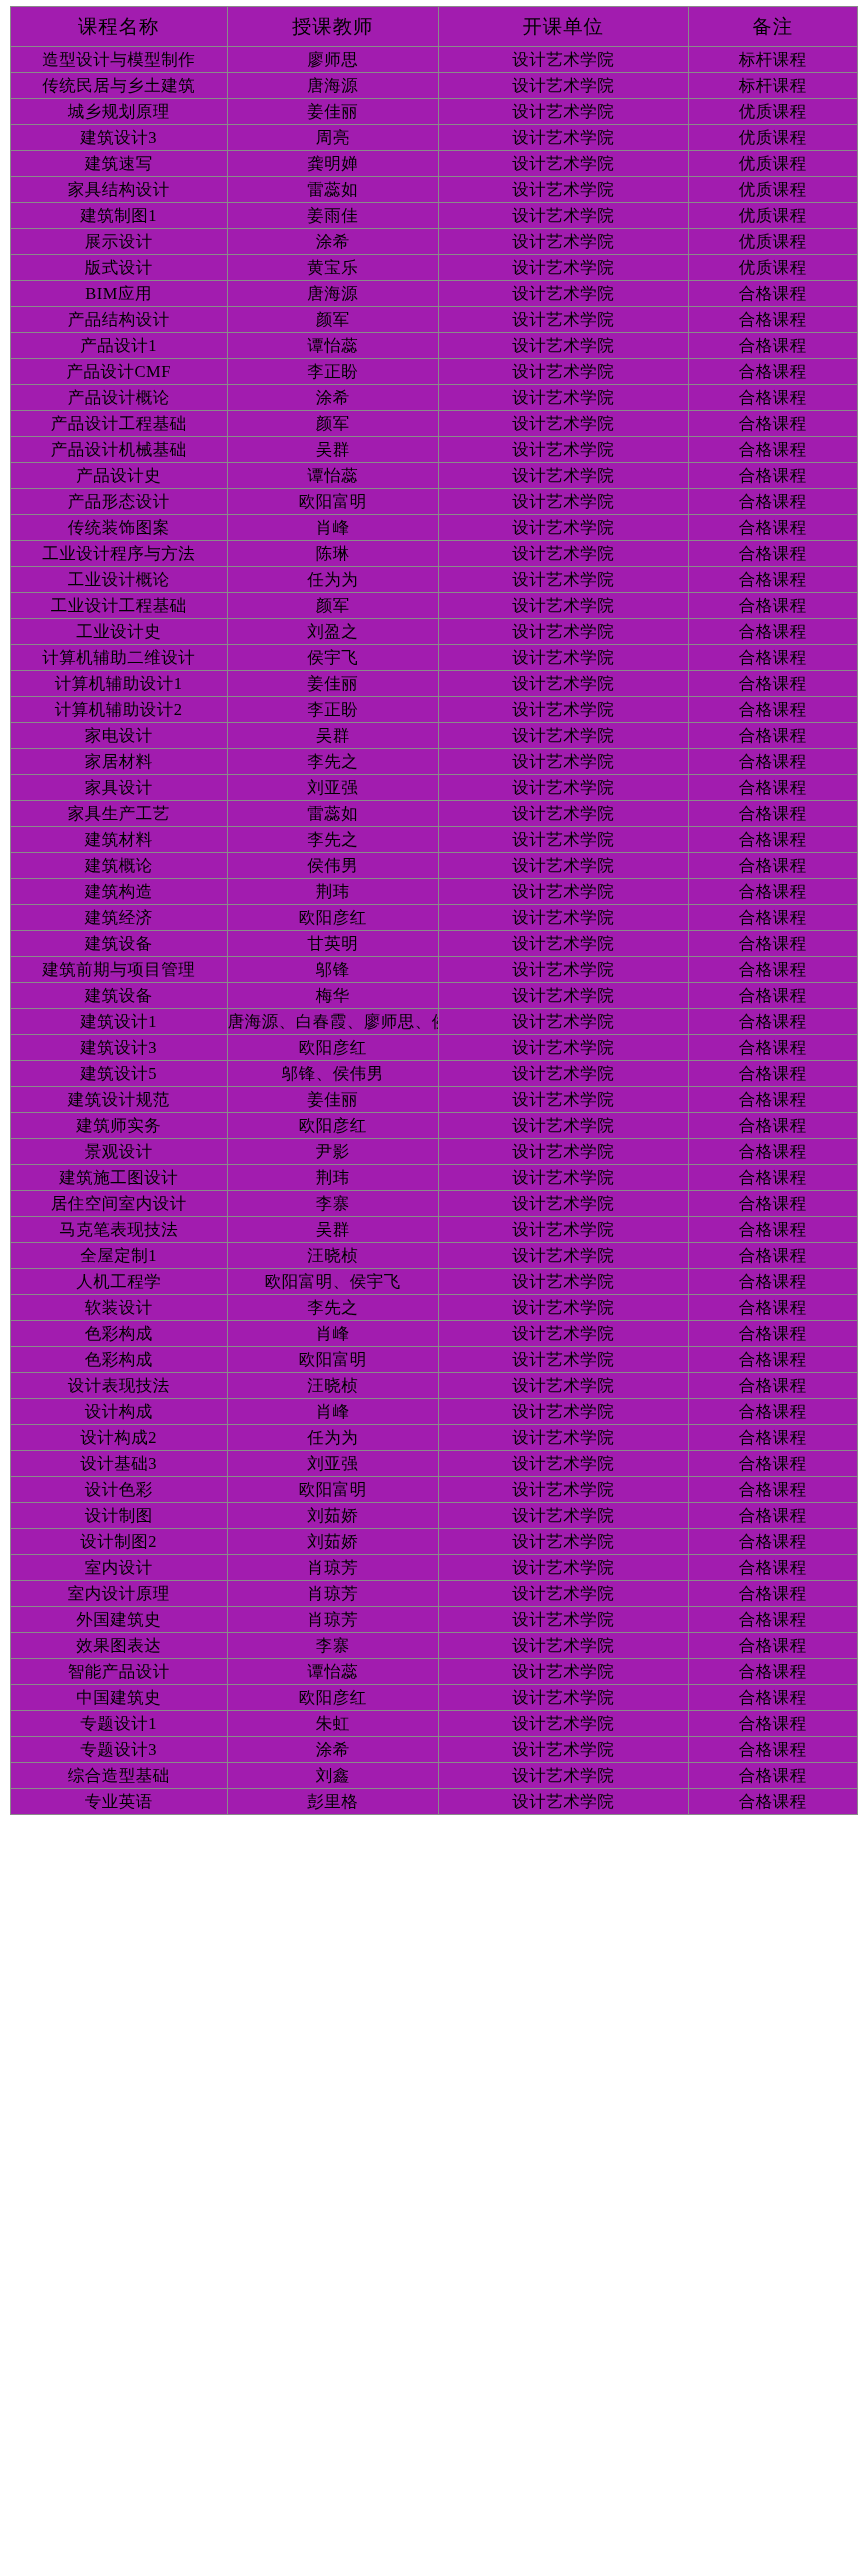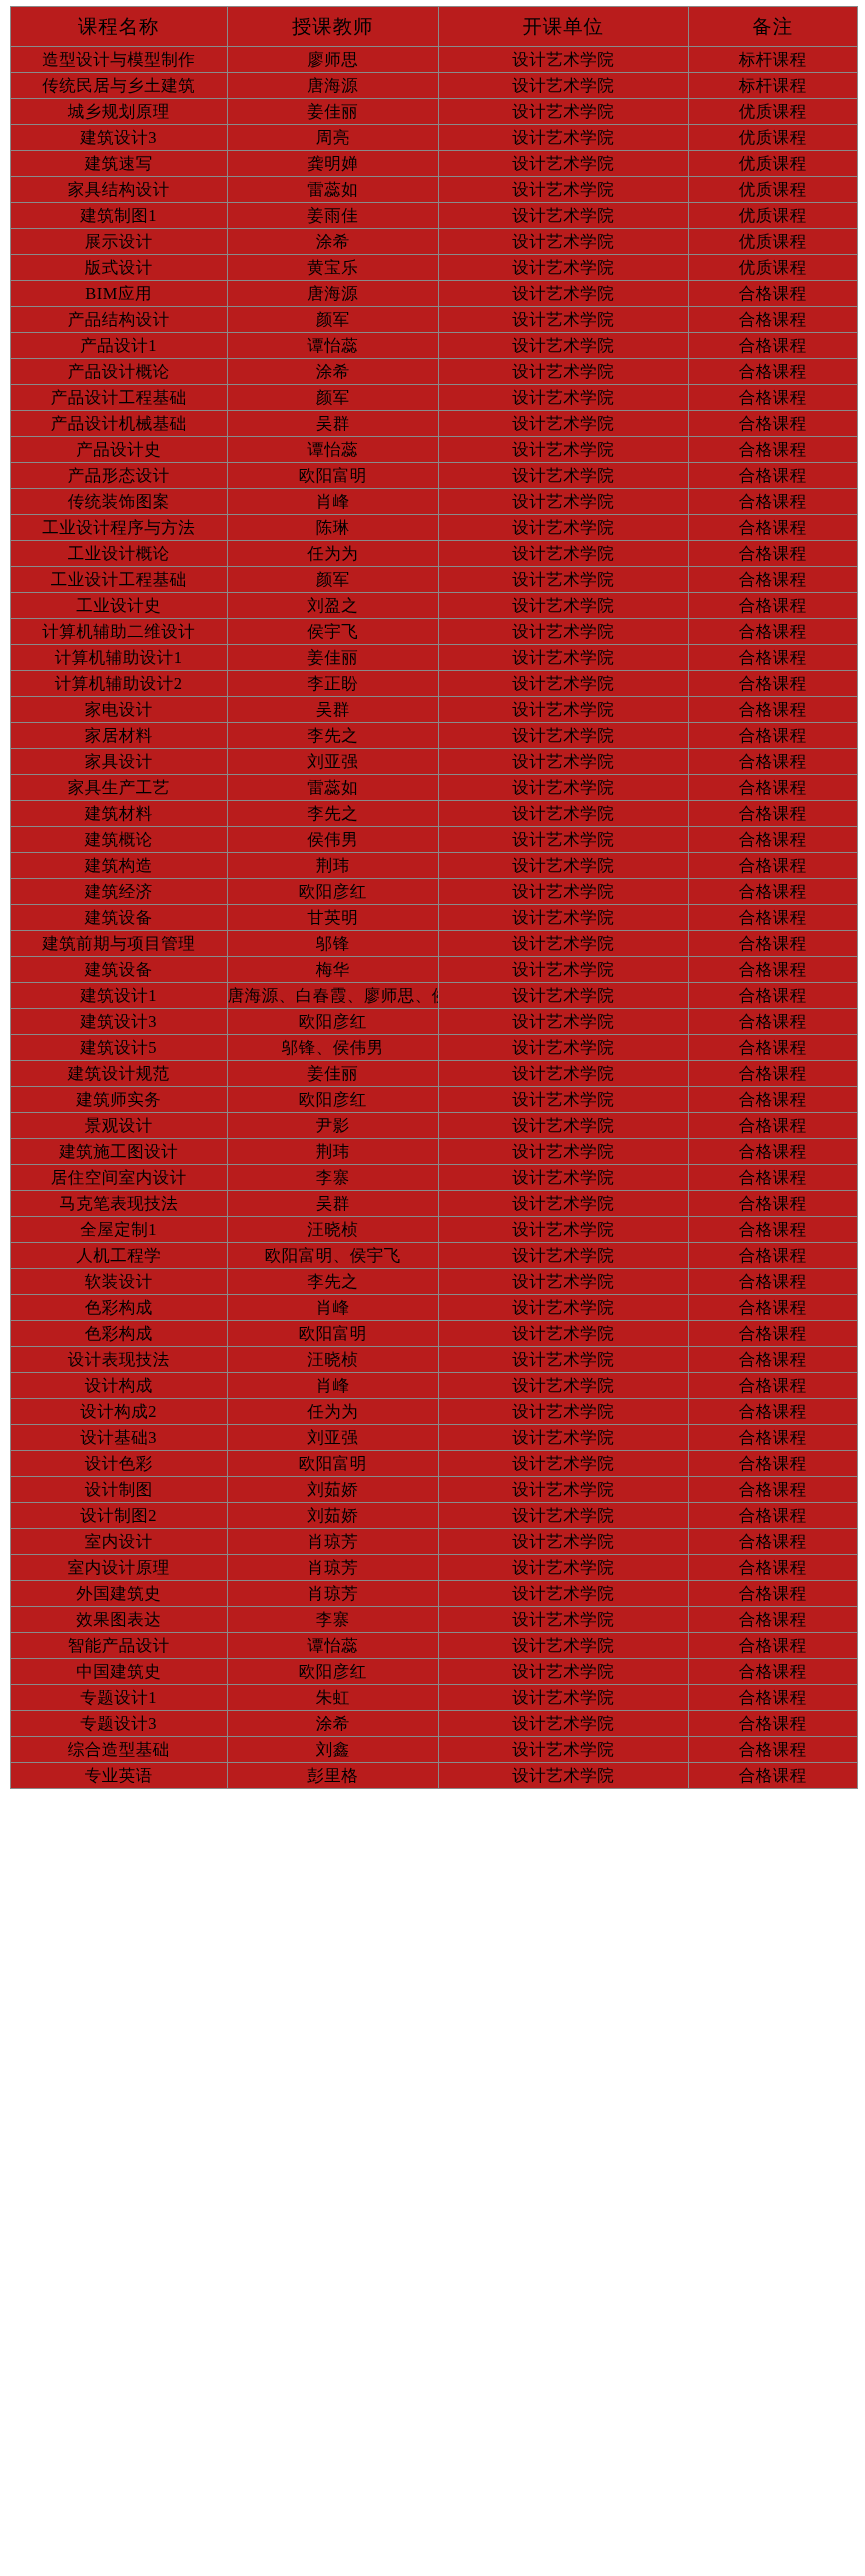--- a/index.html
+++ b/index.html
@@ -14,21 +14,21 @@
   }
   .sheet {
     width: 866px;
     box-sizing: border-box;
     padding: 5.8px 9.7px 7.7px 9.7px;
   }
   table.course-table {
     border-collapse: collapse;
     width: 846px;
     table-layout: fixed;
-    background: #b91c1c;
+    background: #a21caf;
   }
   table.course-table col.c-name { width: 217px; }
   table.course-table col.c-teacher { width: 211px; }
   table.course-table col.c-dept { width: 250px; }
   table.course-table col.c-note { width: 169px; }
 
   table.course-table th,
   table.course-table td {
     border: 1px solid #8a8a8a;
     text-align: center;
@@ -140,20 +140,26 @@
           <td>设计艺术学院</td>
           <td>合格课程</td>
         </tr>
         <tr>
           <td>产品设计1</td>
           <td>谭怡蕊</td>
           <td>设计艺术学院</td>
           <td>合格课程</td>
         </tr>
         <tr>
+          <td>产品设计CMF</td>
+          <td>李正盼</td>
+          <td>设计艺术学院</td>
+          <td>合格课程</td>
+        </tr>
+        <tr>
           <td>产品设计概论</td>
           <td>涂希</td>
           <td>设计艺术学院</td>
           <td>合格课程</td>
         </tr>
         <tr>
           <td>产品设计工程基础</td>
           <td>颜军</td>
           <td>设计艺术学院</td>
           <td>合格课程</td>

